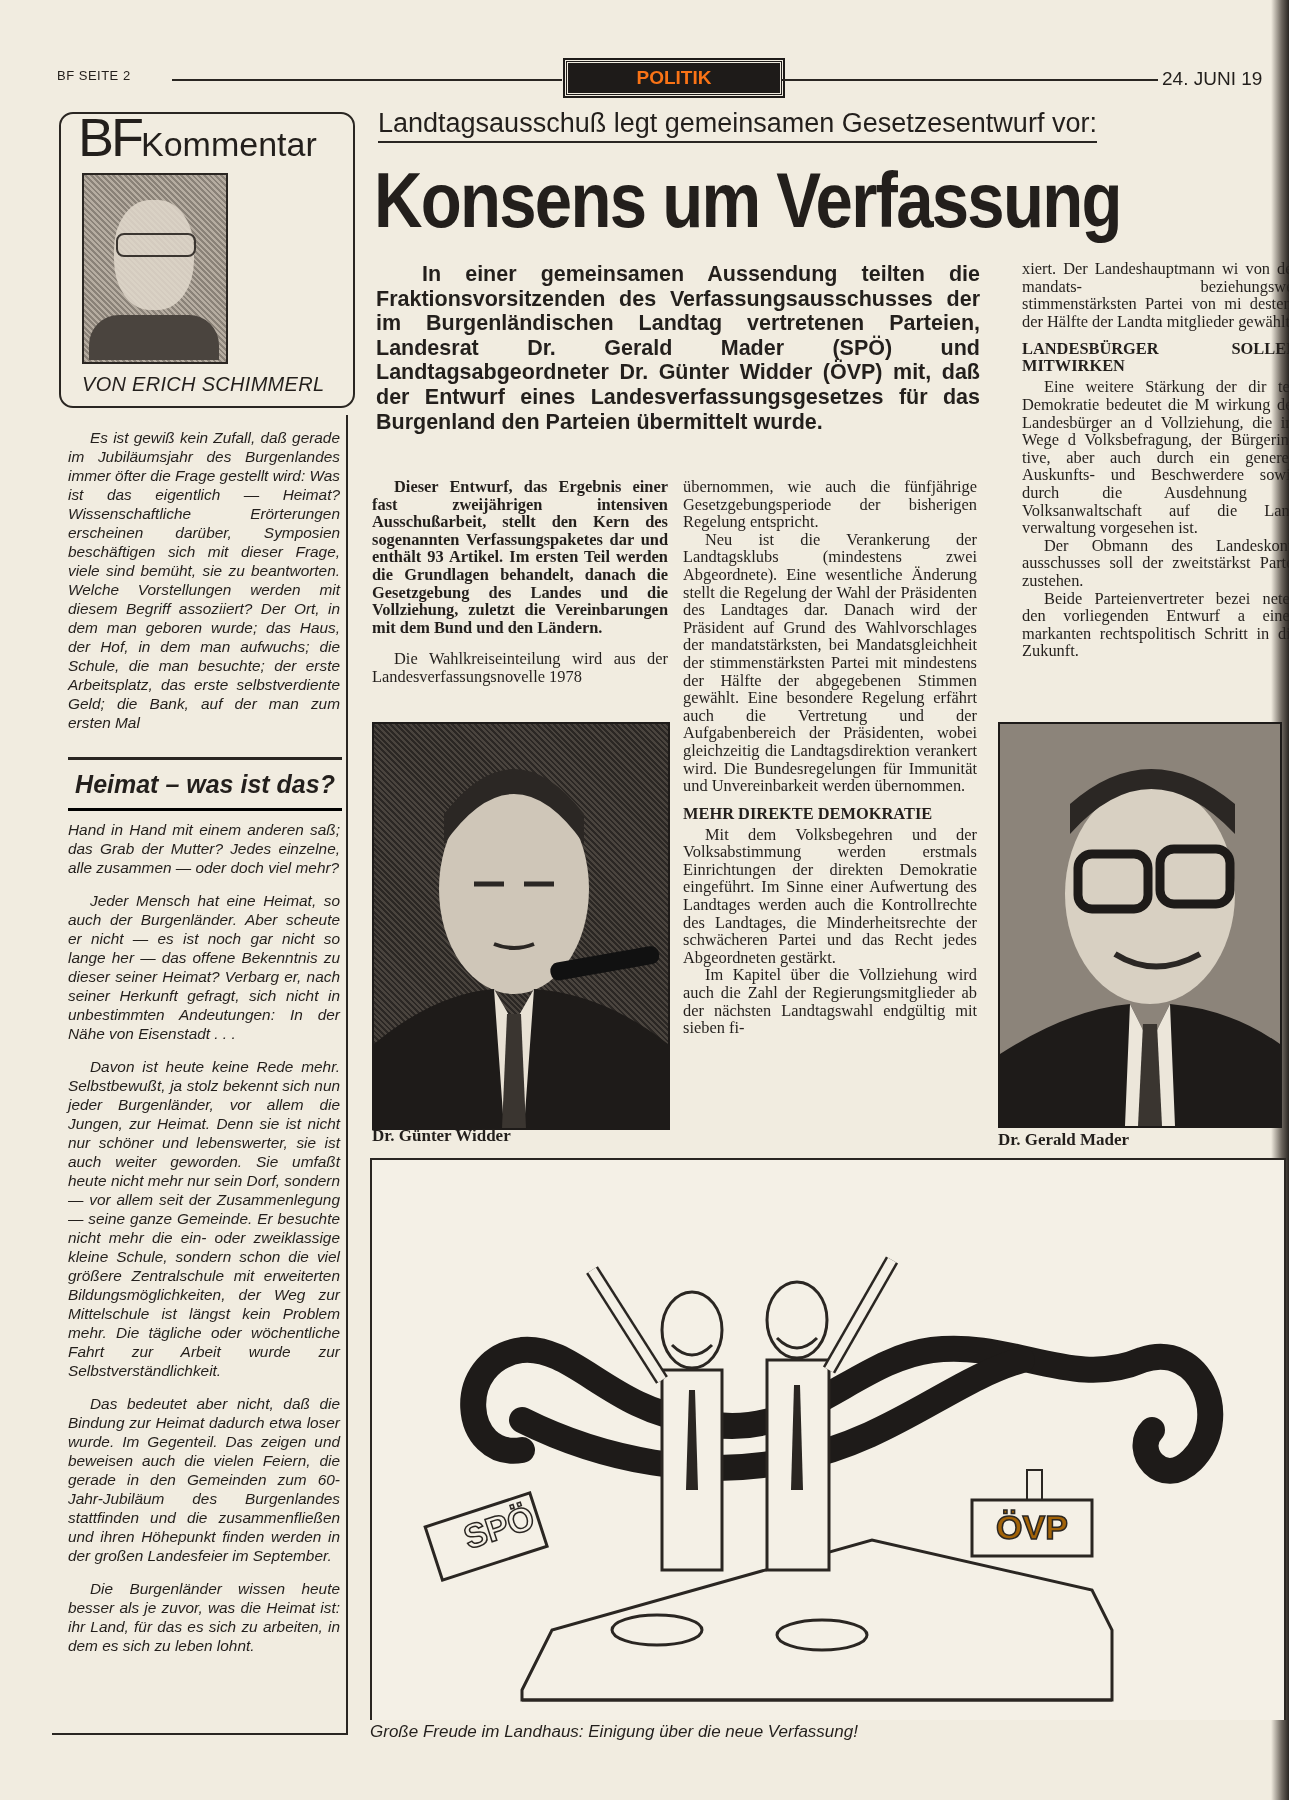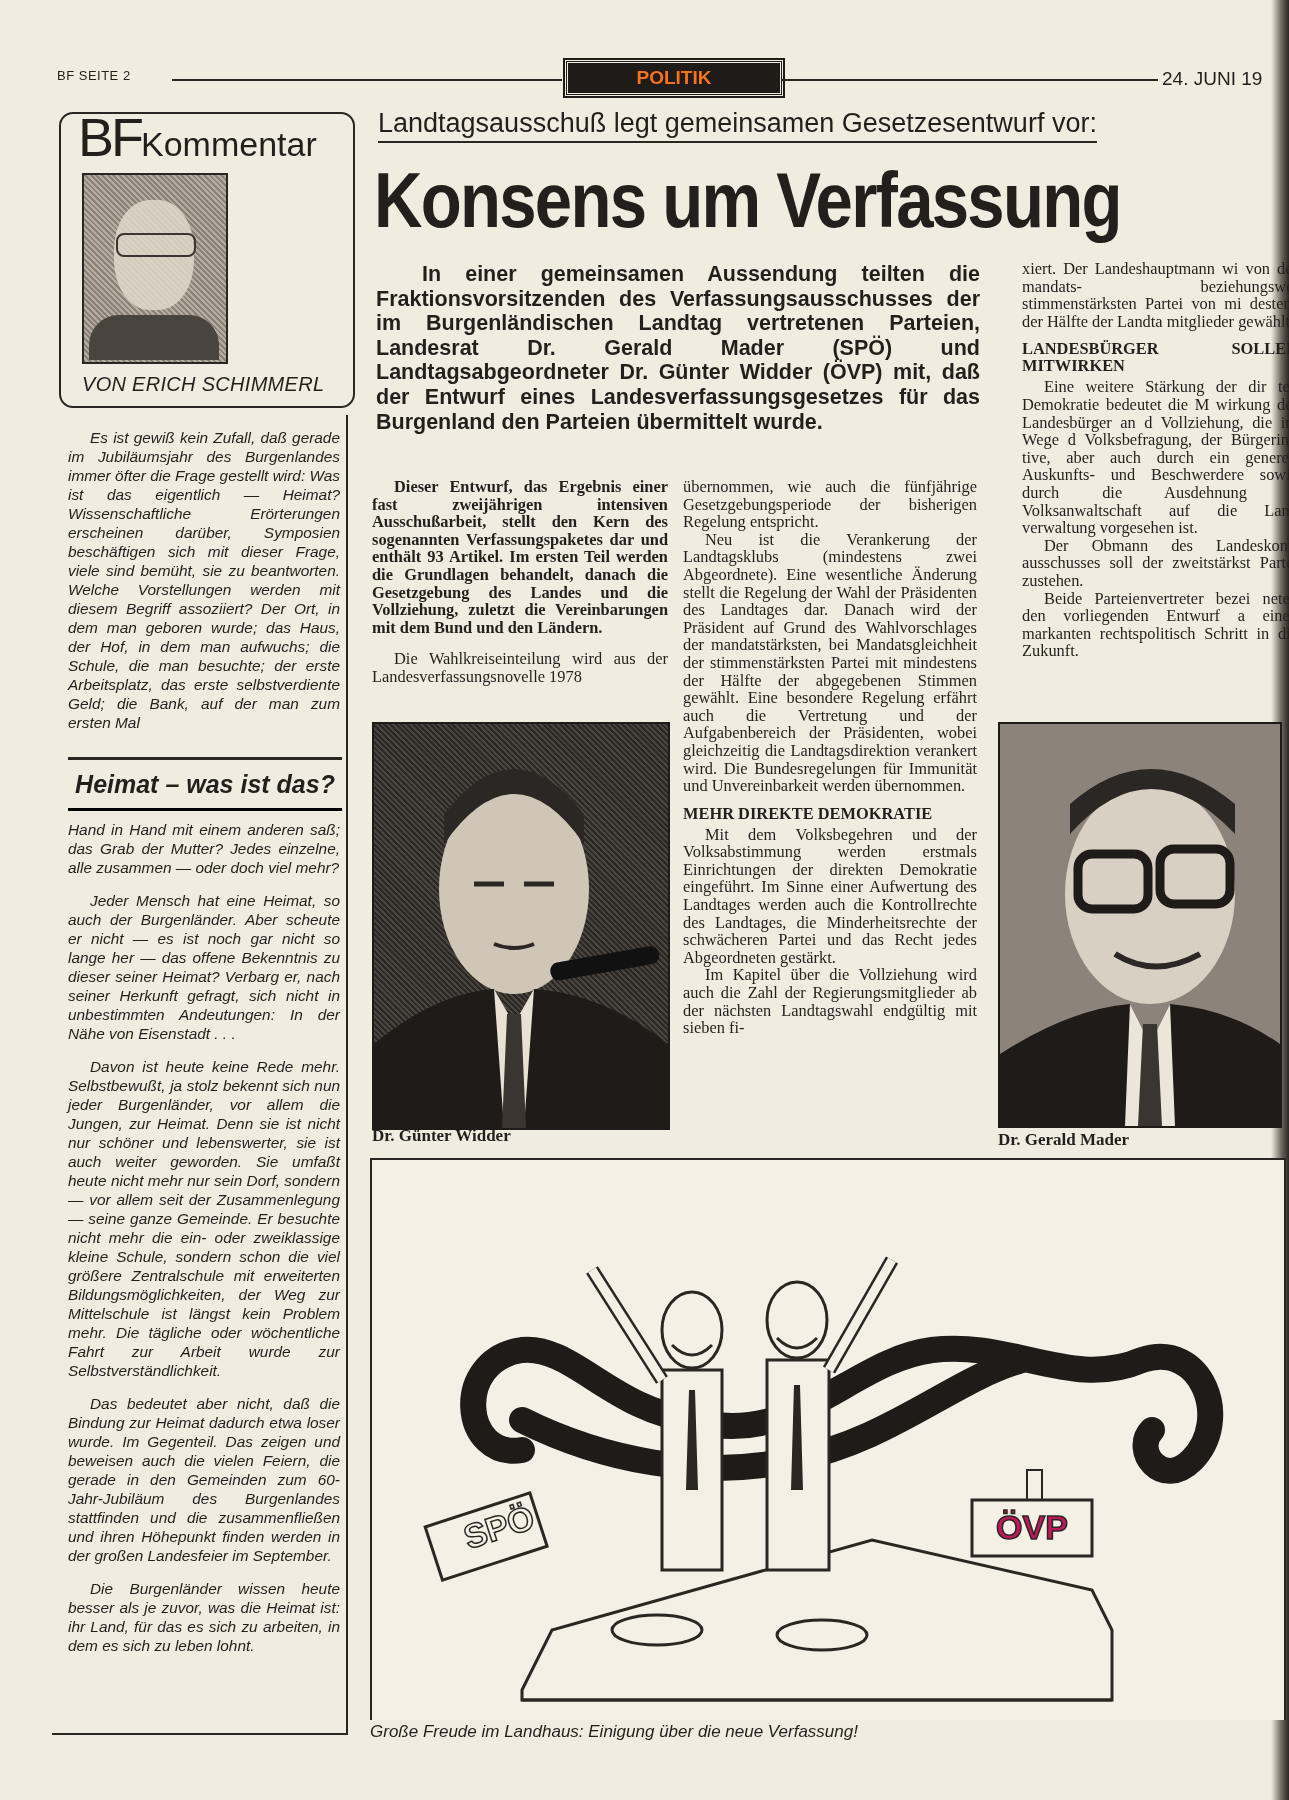--- a/index.html
+++ b/index.html
@@ -155,15 +155,15 @@
     <path d="M422 225 L428 225 L431 330 L419 330Z" fill="#2a2622"></path>
     <ellipse cx="450" cy="475" rx="45" ry="15" fill="#f4f0e6" stroke="#2a2622" stroke-width="3"></ellipse>
 
     <g transform="rotate(-18 110 380)">
       <rect x="60" y="350" width="110" height="56" fill="#f4f0e6" stroke="#2a2622" stroke-width="3"></rect>
     </g>
     <rect x="600" y="340" width="120" height="56" fill="#f4f0e6" stroke="#2a2622" stroke-width="3"></rect>
     <path d="M655 340 L655 310 L670 310 L670 340" fill="none" stroke="#2a2622" stroke-width="2"></path>
   </svg>
   <div class="abs" style="left:72px;top:348px;width:110px;text-align:center;font-size:34px;font-weight:bold;transform:rotate(-18deg);color:#f4f0e6;-webkit-text-stroke:1.5px #2a2622;">SPÖ</div>
-  <div class="abs" style="left:600px;top:348px;width:120px;text-align:center;font-size:34px;font-weight:bold;color:#be185d;-webkit-text-stroke:1.5px #2a2622;">ÖVP</div>
+  <div class="abs" style="left:600px;top:348px;width:120px;text-align:center;font-size:34px;font-weight:bold;color:#a16207;-webkit-text-stroke:1.5px #2a2622;">ÖVP</div>
 </div>
 <div class="abs cart-caption">Große Freude im Landhaus: Einigung über die neue Verfassung!</div>
 
 </body></html>

